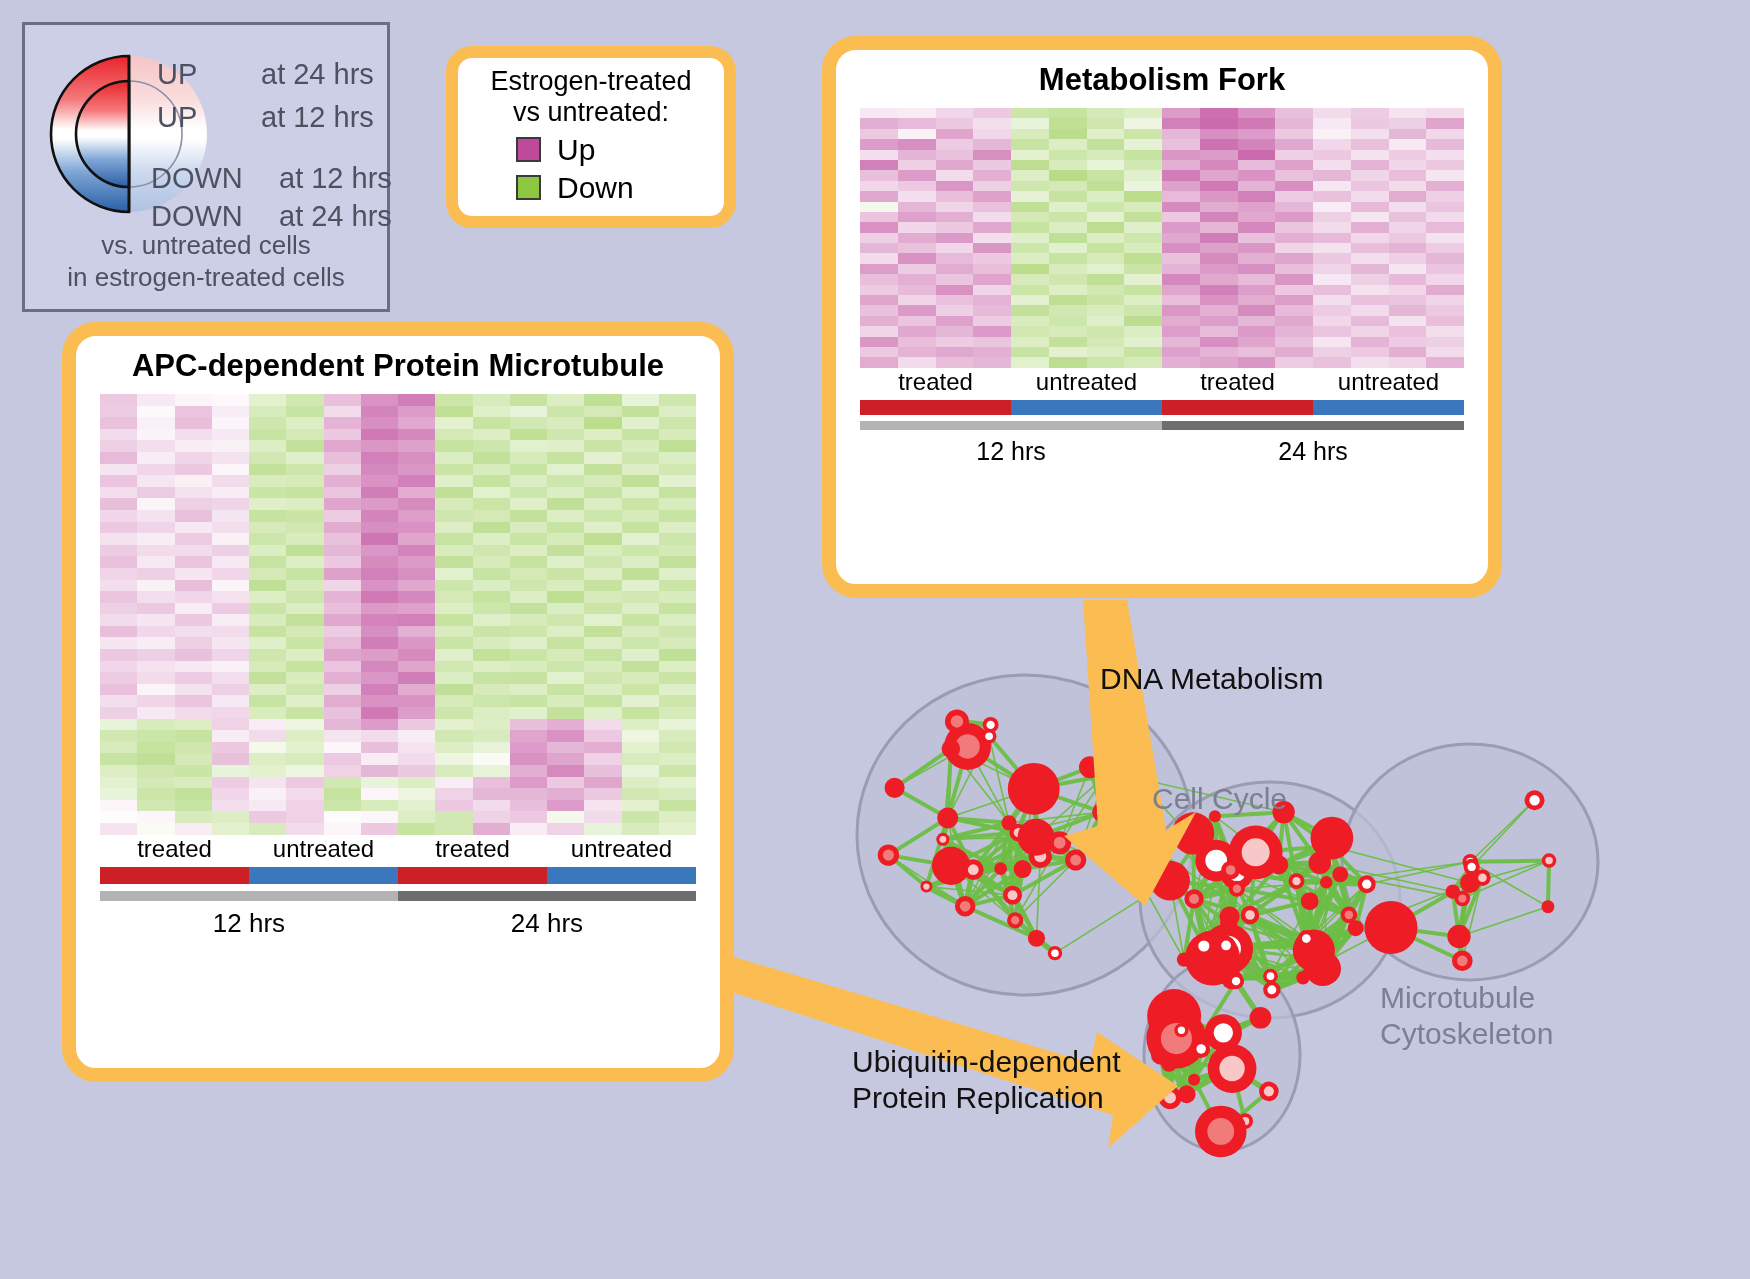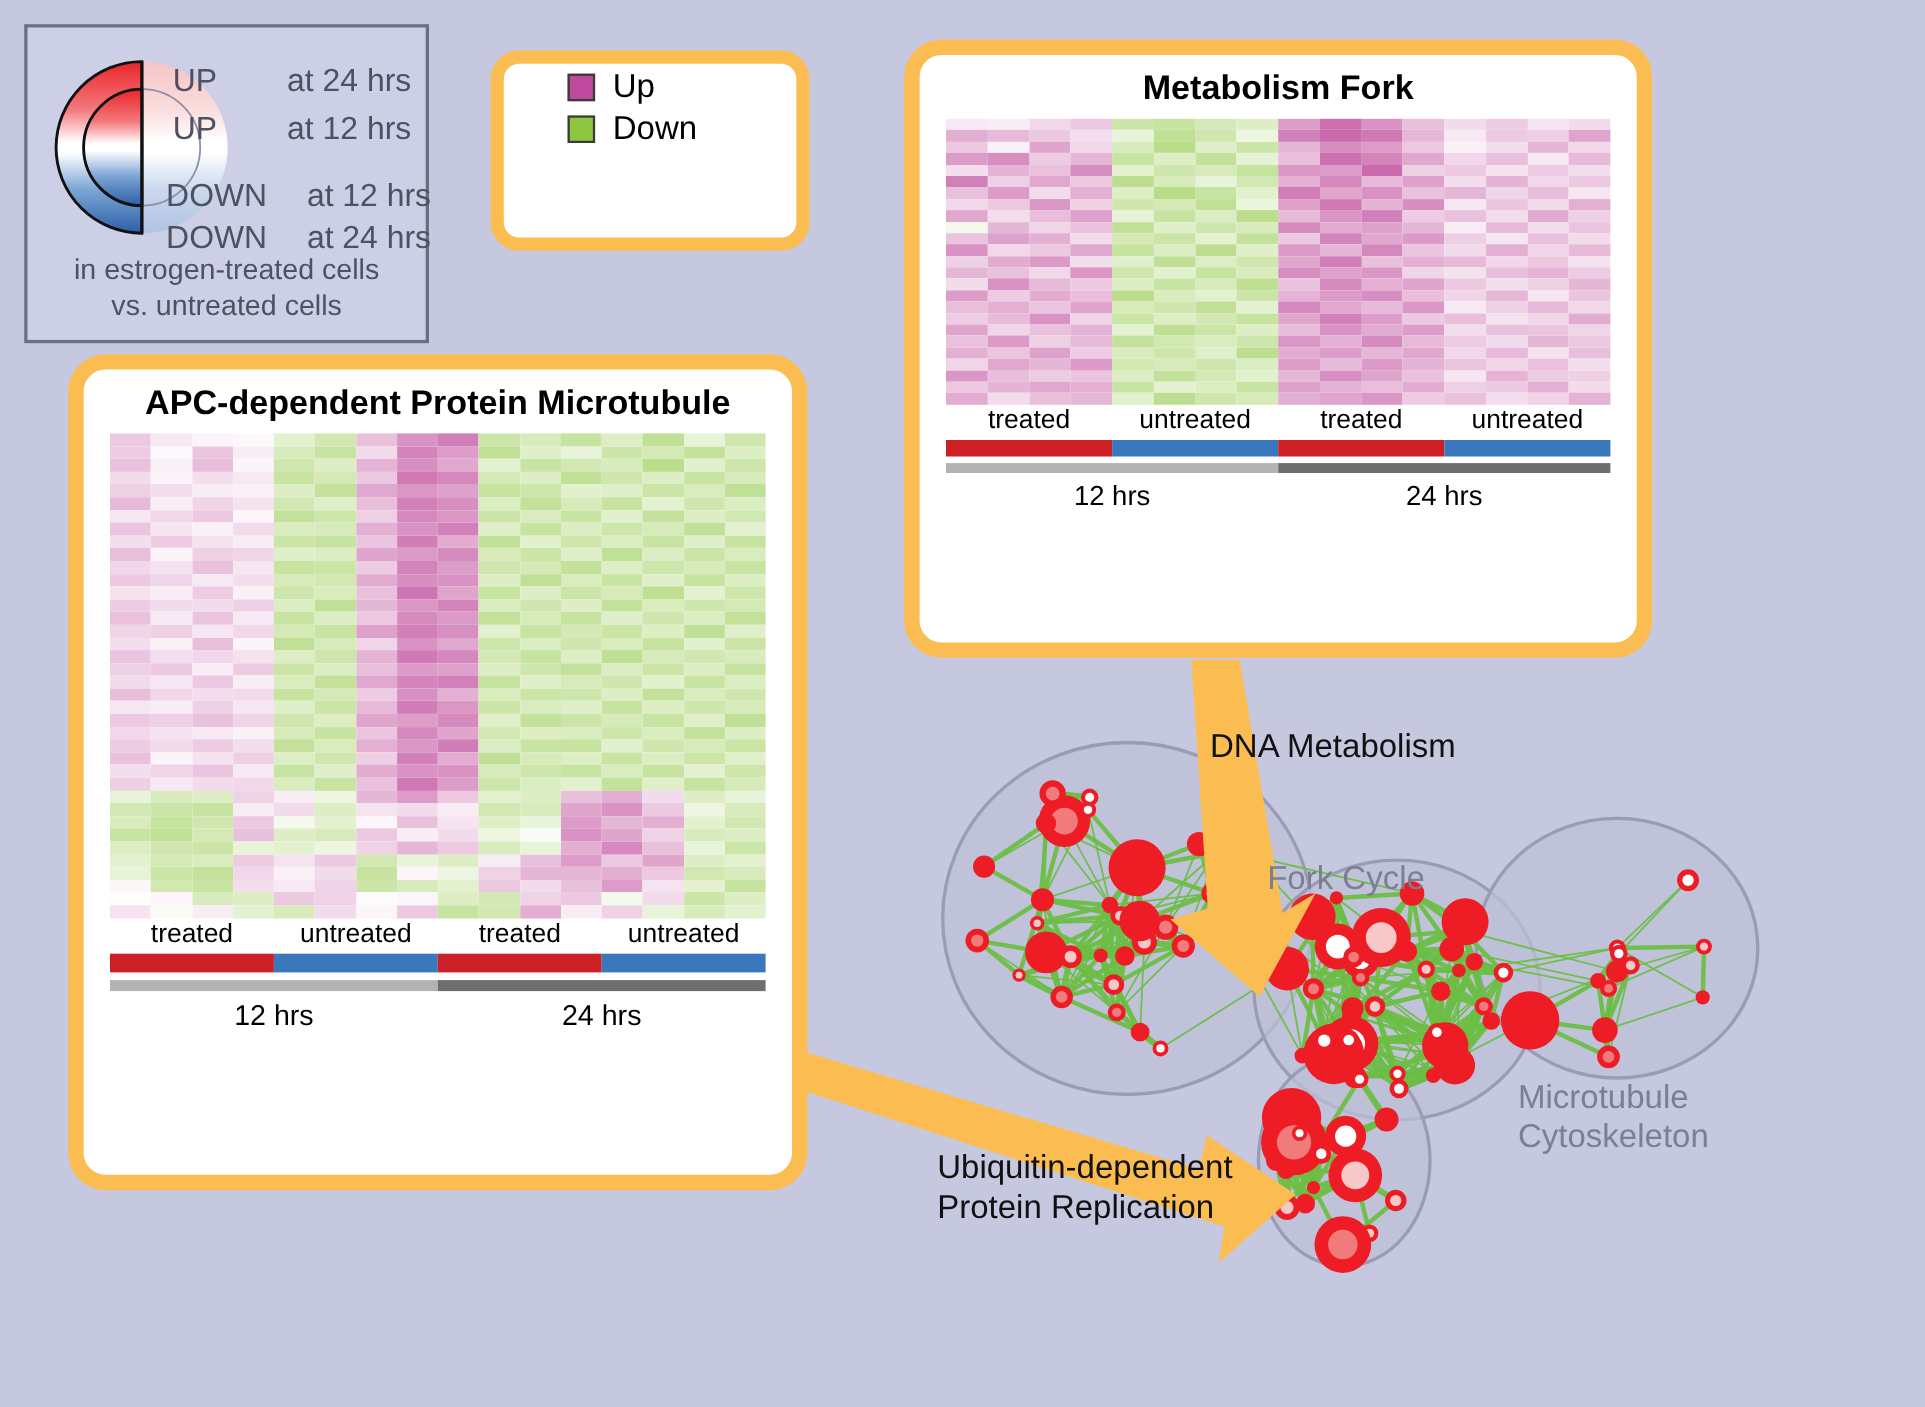--- a/index.html
+++ b/index.html
@@ -141,26 +141,30 @@
   </div>
 
   <div class="key-row" style="left:126px; top:175px;">
     <span>DOWN</span>
   </div>
   <div class="key-row" style="left:254px; top:175px;">
     <span>at 24 hrs</span>
   </div>
 
   <div id="key-foot">
+    <div>vs. untreated cells</div>
     <div>in estrogen-treated cells</div>
-    <div>vs. untreated cells</div>
   </div>
 </div>
 
 <div id="legend-panel" class="panel">
+  <div class="lg-title">
+    <div>Estrogen-treated</div>
+    <div>vs untreated:</div>
+  </div>
   <div class="lg-item">
     <span class="lg-swatch" id="sw-up" style="background: rgb(191, 74, 155);"></span>
     <span class="lg-label">Up</span>
   </div>
   <div class="lg-item">
     <span class="lg-swatch" id="sw-down" style="background: rgb(141, 198, 63);"></span>
     <span class="lg-label">Down</span>
   </div>
 </div>
 
@@ -1832,17 +1836,17 @@
       <circle cx="424.10298217341216" cy="479.69840314951676" r="6.043401972390711" fill="#ee1c25"></circle>
     </g>
   </svg>
 
 <svg id="arrows" viewBox="0 0 1750 1279">
   <polygon points="1083,600 1127,600 1166,830 1196,812 1145,906 1064,836 1098,826" fill="#fbbd52"></polygon>
   <polygon points="734,957 1090,1063 1097,1032 1178,1086 1108,1148 1113,1115 728,991" fill="#fbbd52"></polygon>
 </svg>
 
 <div class="net-label" id="lbl-dna">DNA Metabolism</div>
-<div class="net-label" id="lbl-cc">Fork Cycle</div>
+<div class="net-label" id="lbl-cc">Cell Cycle</div>
 <div class="net-label" id="lbl-mt">Microtubule
 Cytoskeleton</div>
 <div class="net-label" id="lbl-ub">Ubiquitin-dependent
 Protein Replication</div>
 
 </body></html>

